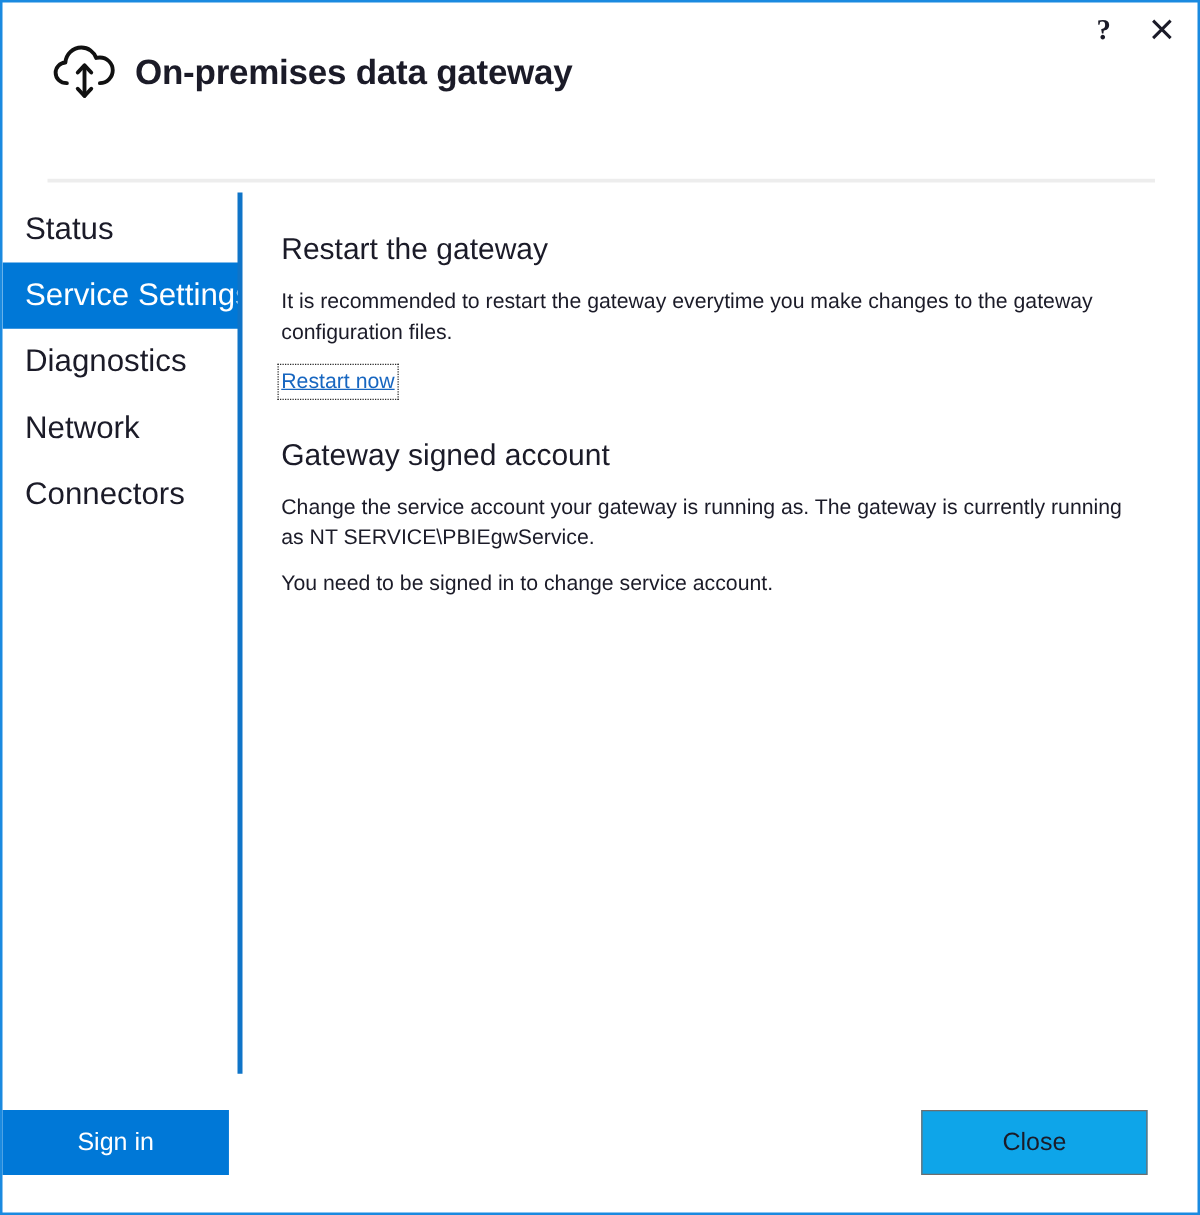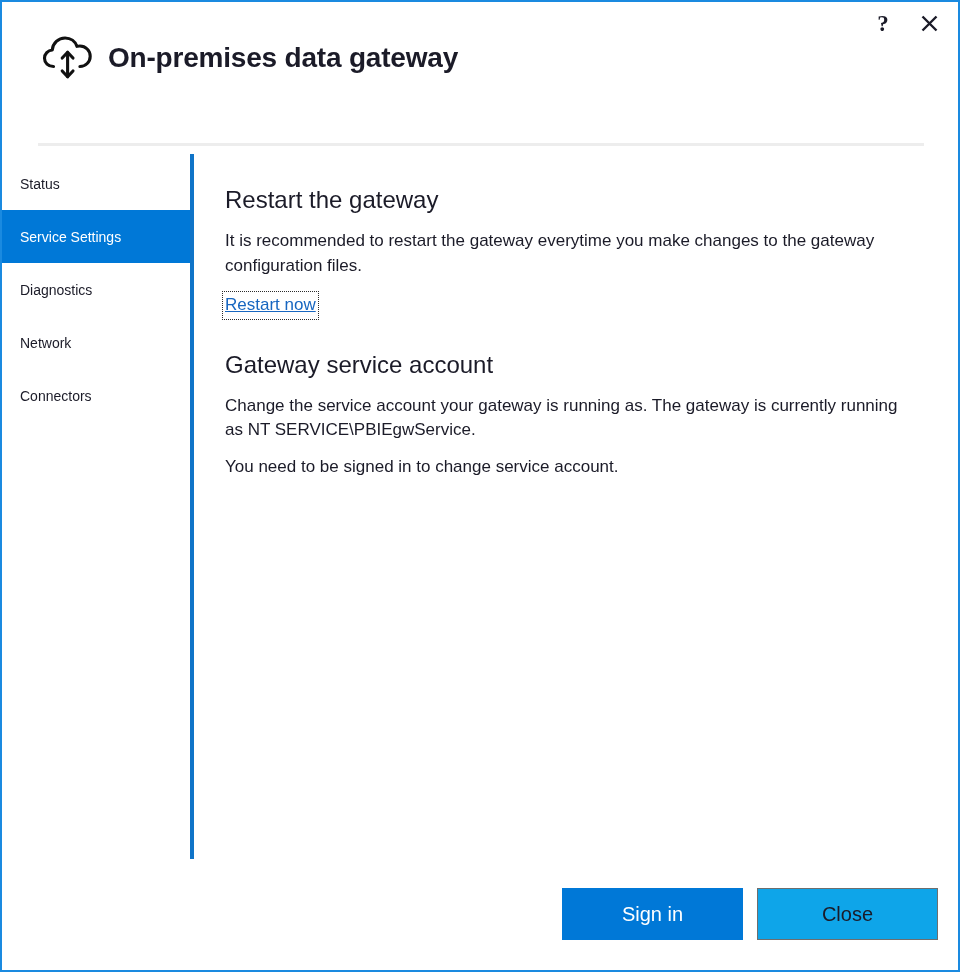--- a/index.html
+++ b/index.html
@@ -95,21 +95,21 @@
     left: 0;
     top: 155px;
     width: 189px;
   }
   .nav-item {
     height: 53px;
     display: flex;
     align-items: center;
     padding-left: 18px;
     box-sizing: border-box;
-    font-size: 14px;
+    font-size: 25px;
     color: #1b1b28;
     cursor: default;
     background: transparent;
     white-space: nowrap;
   }
   .nav-item.selected {
     background: #0078d7;
     color: #ffffff;
   }
 
@@ -164,22 +164,22 @@
   #account-section { margin-top: 34px; }
   #signin-note { margin-top: 12px; }
 
   
   #footer {
     position: absolute;
     left: 0;
     bottom: 30px;
     width: 956px;
     display: flex;
-    justify-content: flex-end;
-    padding-right: 20px;
+    justify-content: space-between;
+    padding-right: 40px;
     box-sizing: border-box;
     gap: 14px;
   }
   .dlg-btn {
     width: 181px;
     height: 52px;
     font-size: 20px;
     font-family: "Liberation Sans", sans-serif;
     cursor: default;
     box-sizing: border-box;
@@ -256,21 +256,21 @@
 
     <section>
       <h2 class="section-heading">Restart the gateway</h2>
       <p class="body-text">It is recommended to restart the gateway everytime you make changes to the gateway configuration files.</p>
       <div id="restart-link-wrap">
         <a id="restart-link" href="#">Restart now</a>
       </div>
     </section>
 
     <section id="account-section">
-      <h2 class="section-heading">Gateway service account</h2>
+      <h2 class="section-heading">Gateway signed account</h2>
       <p class="body-text tight">Change the service account your gateway is running as. The gateway is currently running as NT SERVICE\PBIEgwService.</p>
       <p class="body-text" id="signin-note">You need to be signed in to change service account.</p>
     </section>
 
   </div>
 
   <div id="footer">
     <button class="dlg-btn" id="signin-button">Sign in</button>
     <button class="dlg-btn" id="close-button">Close</button>
   </div>

